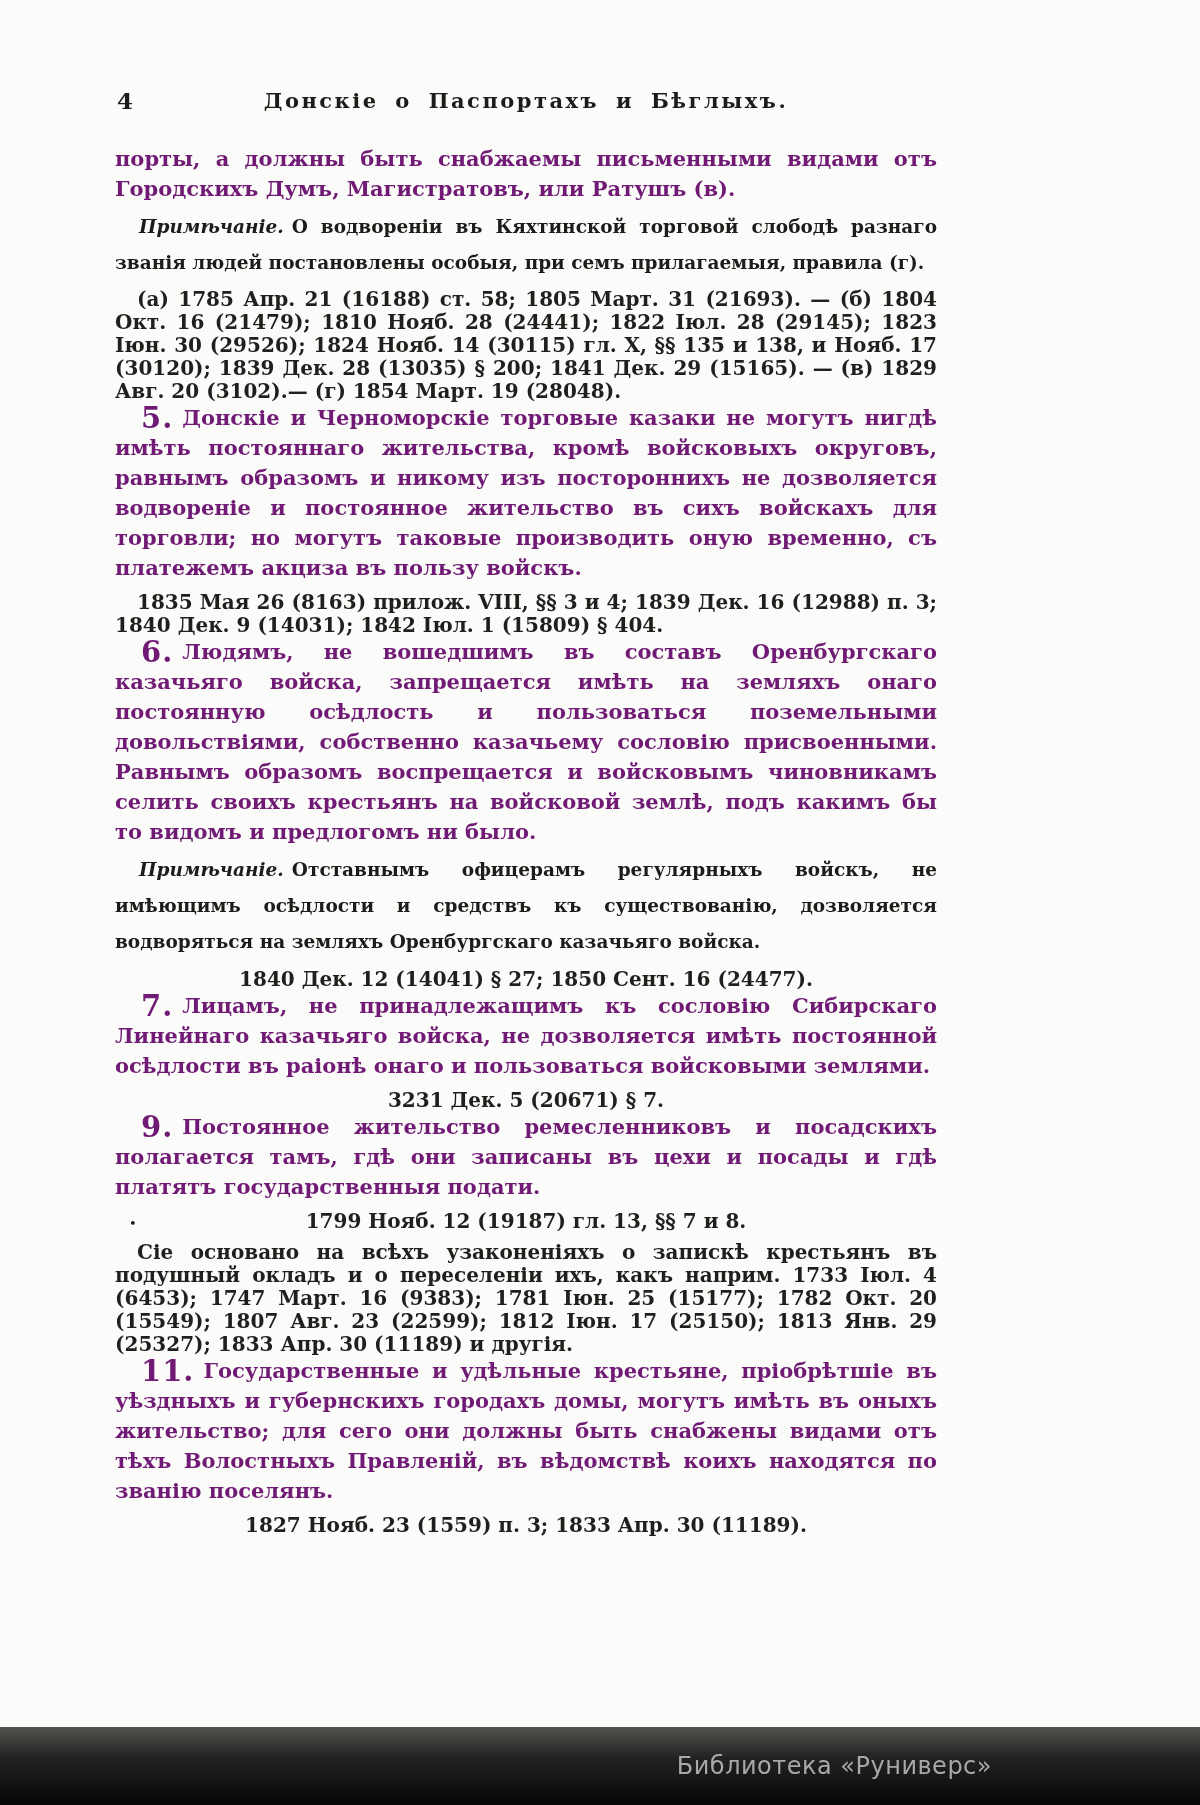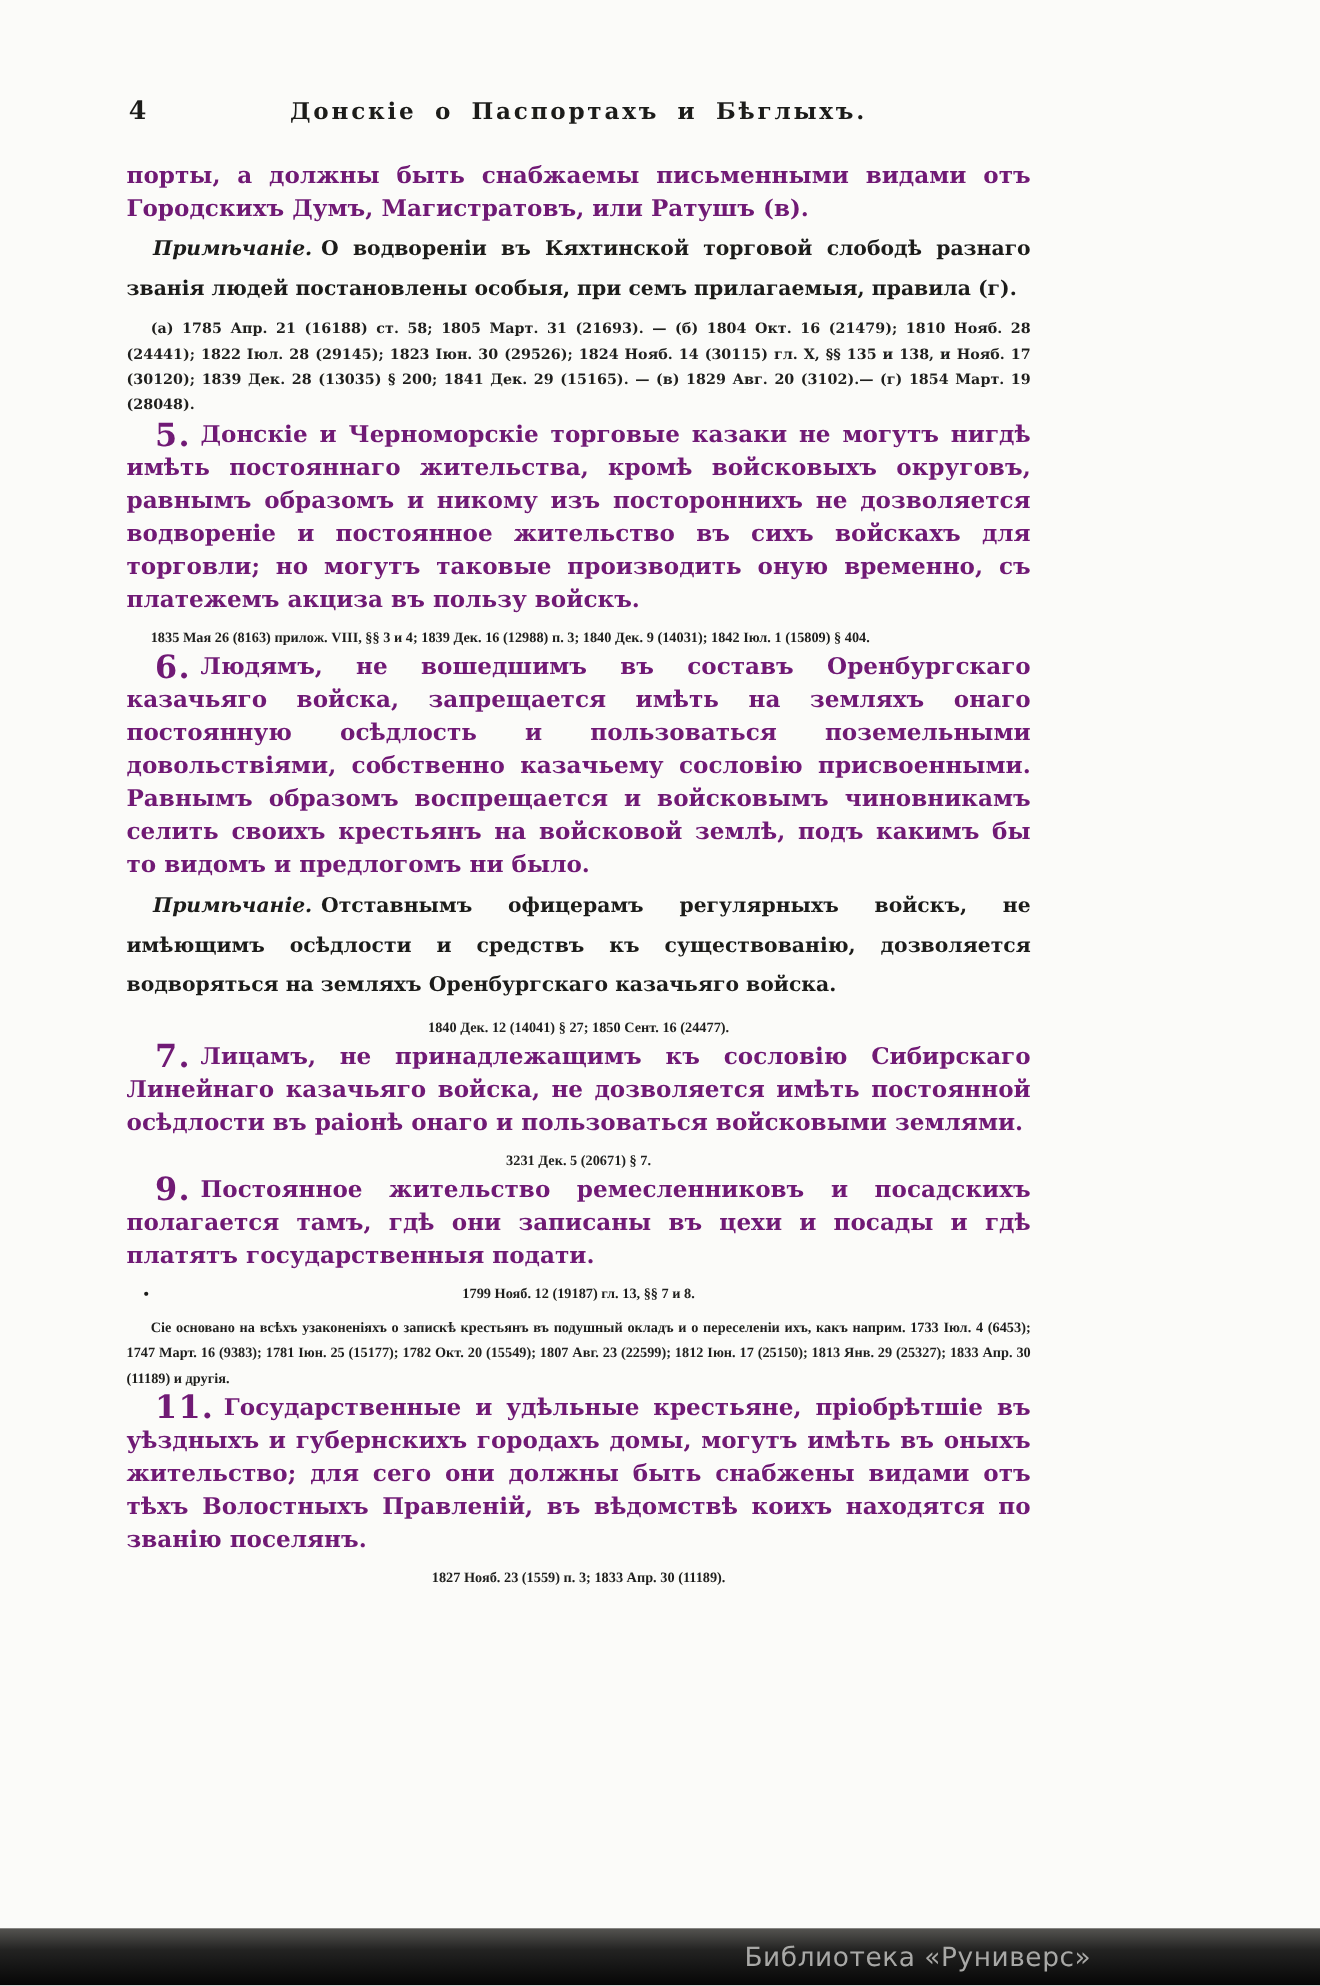--- a/index.html
+++ b/index.html
@@ -29,33 +29,33 @@
     line-height:1; vertical-align:-3px; letter-spacing:1px;
   }
 
   p.note {
     font-size:18.5px; font-weight:700; line-height:36px;
     text-align:justify; text-indent:24px; margin-top:5px;
   }
   .note-label { font-style:italic; margin-right:8px; }
 
   p.cit {
-    font-size:13px; font-weight:700; line-height:23px; color:#1f1f1d;
+    font-size:20px; font-weight:700; line-height:23px; color:#1f1f1d;
   }
   p.cit.block { text-align:justify; text-indent:22px; margin-top:7px; }
   p.cit.center { text-align:center; margin-top:8px; }
 
   .article { }
-  .article p.cit { margin-top:8px;font-family:Liberation Serif, serif; }
+  .article p.cit { margin-top:8px; }
 
   .cit-row { position:relative; }
   .bullet-mark { position:absolute; left:14px; top:6px; font-size:13px; color:#1b1b19; }
 
   .footer-bar {
-    position:absolute; left:0; right:0; bottom:0; height:52px;
+    position:absolute; left:0; right:0; bottom:0; height:78px;
     background:linear-gradient(180deg, #555451 0%, #232322 38%, #060606 100%);
     display:flex; align-items:center; justify-content:flex-end;
     padding-right:208px;
     font-family:"DejaVu Sans", sans-serif;
   }
   .footer-bar .wm { color:#a8a8a6; font-size:24px; letter-spacing:0.5px; }
 </style>
 </head>
 <body>
 

